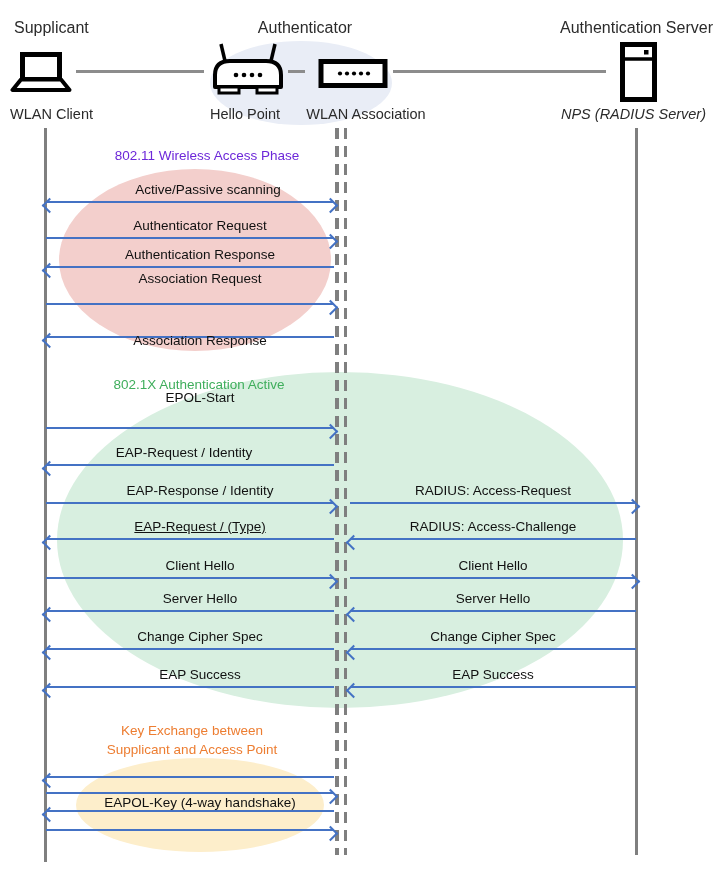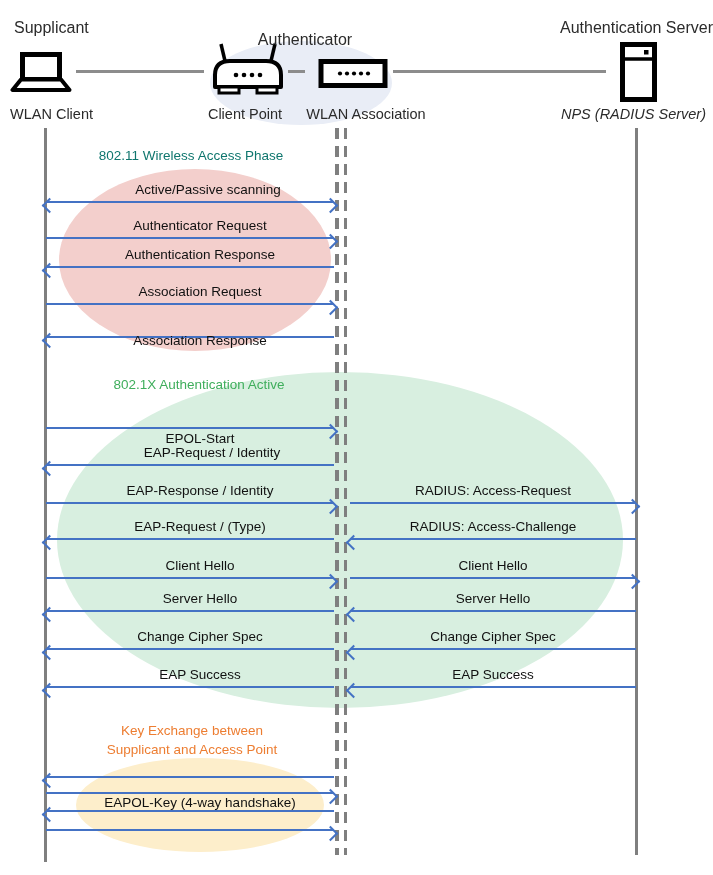--- a/index.html
+++ b/index.html
@@ -83,79 +83,79 @@
       <circle cx="50" cy="15.5" r="2.1"></circle>
   </svg>
 
   <svg class="abs" style="left:619px;top:41px;" width="40" height="62" viewBox="0 0 40 62">
     <rect class="stroke" x="3.5" y="3.5" width="32" height="55" stroke-width="5"></rect>
     <line x1="4" y1="18" x2="36" y2="18" stroke="#000" stroke-width="3.5"></line>
     <rect x="25" y="9" width="4.5" height="4.5" fill="#000"></rect>
   </svg>
 
   <div class="role-label" style="left:14px;">Supplicant</div>
-  <div class="role-label centered" style="left:305px;margin-top:12px;">Authenticator</div>
+  <div class="role-label centered" style="left:305px;">Authenticator</div>
   <div class="role-label" style="right:0;">Authentication Server</div>
 
   <div class="dev-label" style="left:10px;">WLAN Client</div>
-  <div class="dev-label centered" style="left:245px;">Client Point</div>
+  <div class="dev-label centered" style="left:245px;">Hello Point</div>
   <div class="dev-label centered" style="left:366px;">WLAN Association</div>
   <div class="dev-label" style="right:7px;font-style:italic;">NPS (RADIUS Server)</div>
 
   <div class="lifeline" style="left:44px;top:128px;height:734px;"></div>
   <div class="lifeline dashed" style="left:335px;top:128px;height:727px;"></div>
   <div class="lifeline dashed" style="left:343.5px;top:128px;height:727px;"></div>
   <div class="lifeline" style="left:635px;top:128px;height:727px;"></div>
 
   <div id="message-layer">
-      <div class="phase-title" style="left: 191px; top: 146px; color: #0f766e;">802.11 Wireless Access Phase</div>
+      <div class="phase-title" style="left: 207px; top: 146px; color: #6d28d9;">802.11 Wireless Access Phase</div>
       <div class="phase-title" style="left: 199px; top: 375px; color: rgb(63, 174, 92);">802.1X Authentication Active</div>
       <div class="phase-title" style="left: 192px; top: 721px; color: rgb(237, 125, 49);">Key Exchange between
 Supplicant and Access Point</div>
       <div class="arrow" style="left: 46px; top: 201px; width: 288px;">
         <span class="head r"></span>
         <span class="head l"></span>
       </div>
       <div class="msg-label" style="left: 208px; top: 181px;">Active/Passive scanning</div>
       <div class="arrow" style="left: 46px; top: 237px; width: 288px;">
         <span class="head r"></span>
       </div>
       <div class="msg-label" style="left: 200px; top: 217px;">Authenticator Request</div>
       <div class="arrow" style="left: 46px; top: 266px; width: 288px;">
         <span class="head l"></span>
       </div>
       <div class="msg-label" style="left: 200px; top: 246px;">Authentication Response</div>
       <div class="arrow" style="left: 46px; top: 303px; width: 288px;">
         <span class="head r"></span>
       </div>
-      <div class="msg-label" style="left: 200px; top: 283px;">Association Request</div>
+      <div class="msg-label" style="left: 200px; top: 270px;">Association Request</div>
       <div class="arrow" style="left: 46px; top: 336px; width: 288px;">
         <span class="head l"></span>
       </div>
       <div class="msg-label" style="left: 200px; top: 332px;">Association Response</div>
       <div class="arrow" style="left: 46px; top: 427px; width: 288px;">
         <span class="head r"></span>
       </div>
-      <div class="msg-label" style="left: 200px; top: 430px;">EPOL-Start</div>
+      <div class="msg-label" style="left: 200px; top: 389px;">EPOL-Start</div>
       <div class="arrow" style="left: 46px; top: 464px; width: 288px;">
         <span class="head l"></span>
       </div>
-      <div class="msg-label" style="left: 212px; top: 444px; text-align: right;">EAP-Request / Identity</div>
+      <div class="msg-label" style="left: 184px; top: 444px; text-align: right;">EAP-Request / Identity</div>
       <div class="arrow" style="left: 46px; top: 502px; width: 288px;">
         <span class="head r"></span>
       </div>
       <div class="msg-label" style="left: 200px; top: 482px;">EAP-Response / Identity</div>
       <div class="arrow" style="left: 350px; top: 502px; width: 286px;">
         <span class="head r"></span>
       </div>
       <div class="msg-label" style="left: 493px; top: 482px;">RADIUS: Access-Request</div>
       <div class="arrow" style="left: 46px; top: 538px; width: 288px;">
         <span class="head l"></span>
       </div>
-      <div class="msg-label" style="left: 200px; top: 518px;">EAP-Request / (Type)</div>
+      <div class="msg-label" style="left: 200px; top: 518px; text-decoration: underline;">EAP-Request / (Type)</div>
       <div class="arrow" style="left: 350px; top: 538px; width: 286px;">
         <span class="head l"></span>
       </div>
       <div class="msg-label" style="left: 493px; top: 518px;">RADIUS: Access-Challenge</div>
       <div class="arrow" style="left: 46px; top: 577px; width: 288px;">
         <span class="head r"></span>
       </div>
       <div class="msg-label" style="left: 200px; top: 557px;">Client Hello</div>
       <div class="arrow" style="left: 350px; top: 577px; width: 286px;">
         <span class="head r"></span>

